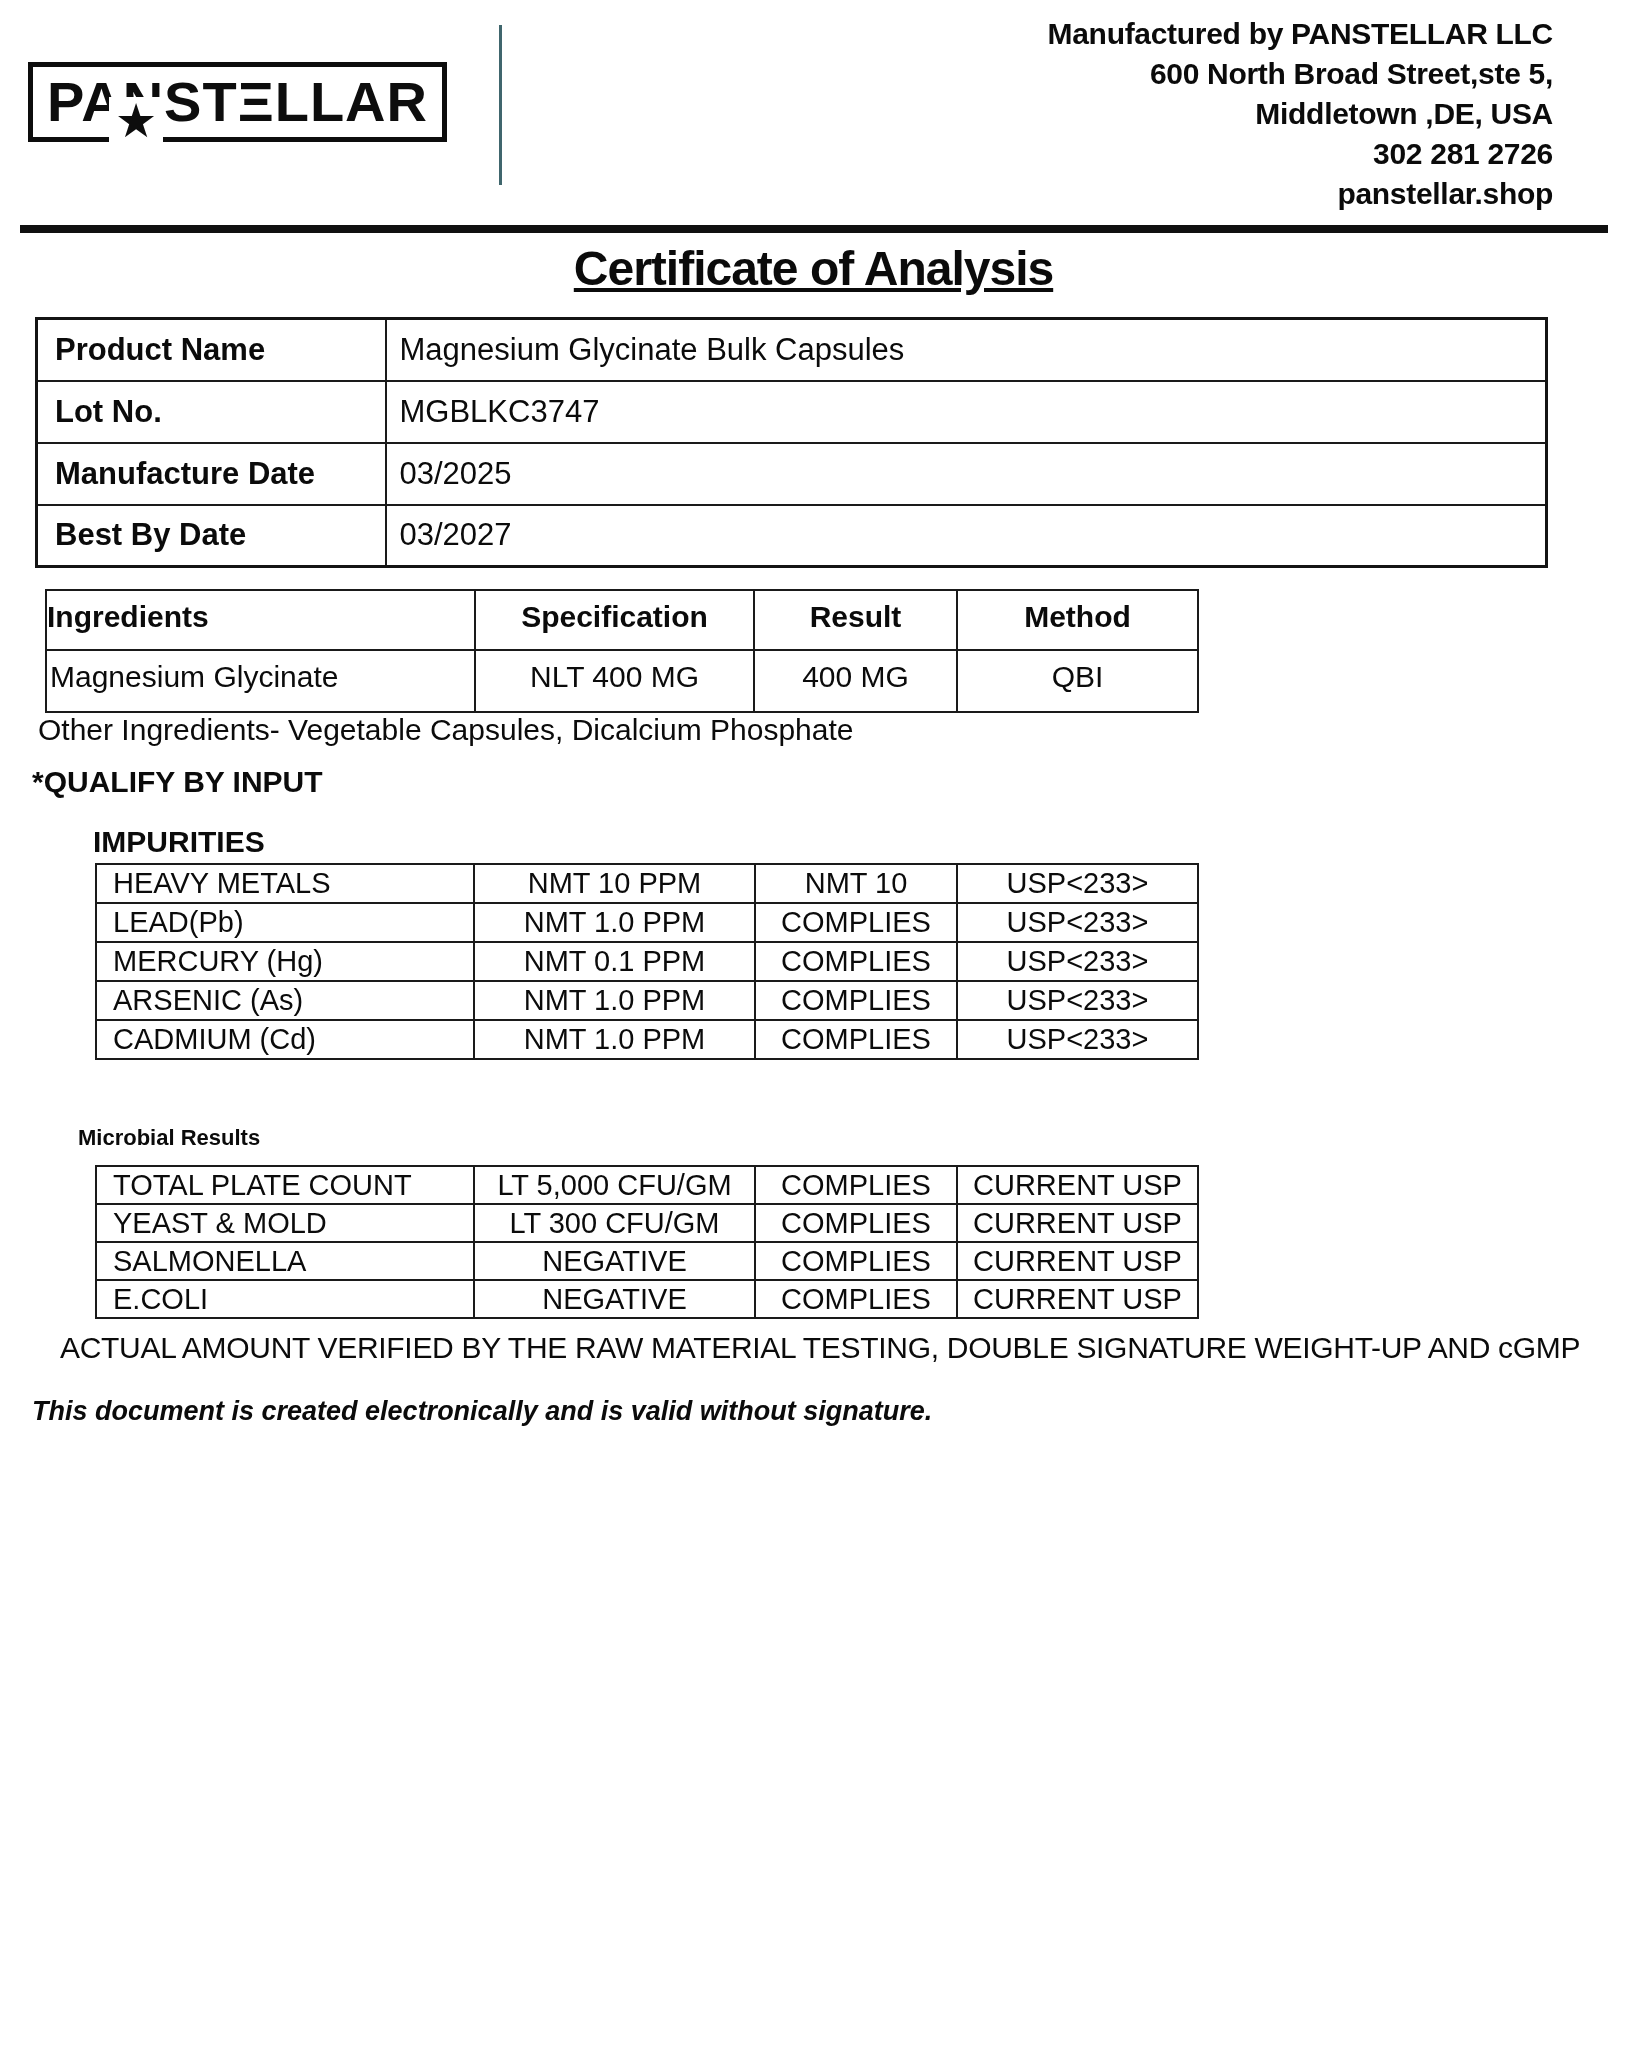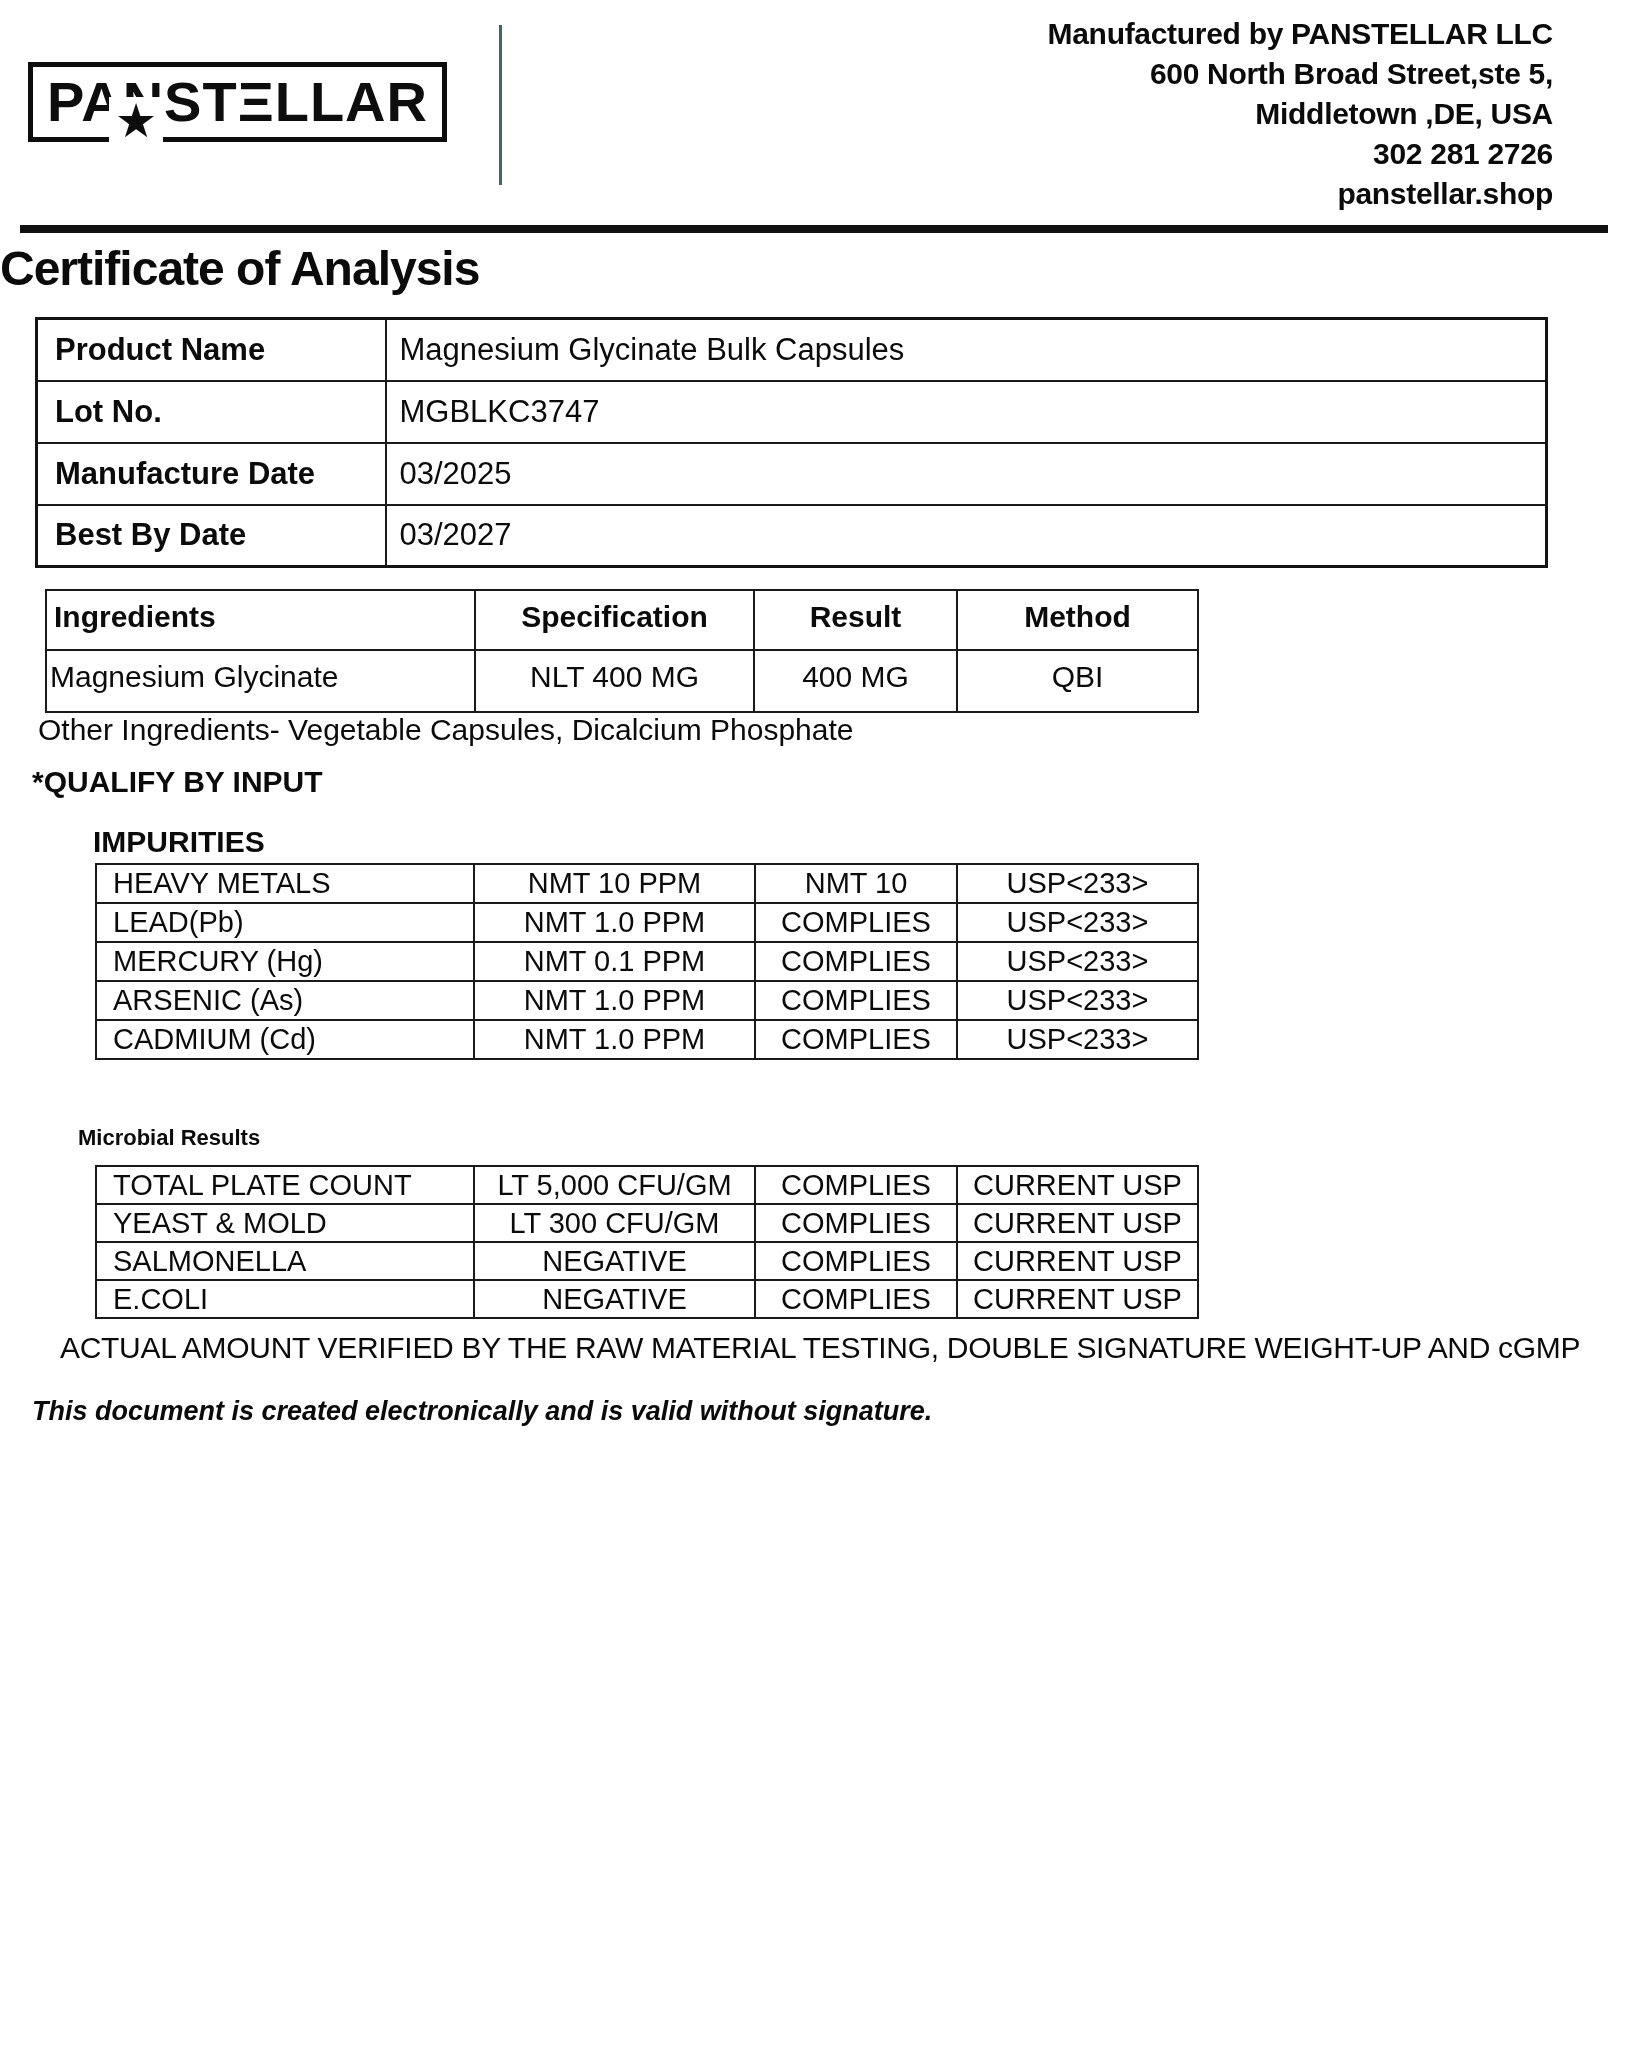--- a/index.html
+++ b/index.html
@@ -62,24 +62,25 @@
     position: absolute;
     left: 20px; top: 225px;
     width: 1588px; height: 8px;
     background: #101010;
   }
 
   .page-title {
     position: absolute;
     left: 0; top: 241px;
     width: 1627px;
-    text-align: left;
+    text-align: center;
     font-size: 48px;
     font-weight: bold;
     letter-spacing: -1px;
+    text-decoration: underline;
   }
 
   
   table { border-collapse: collapse; table-layout: fixed; position: absolute; }
   td, th { border: 2px solid #1a1a1a; overflow: hidden; white-space: nowrap; }
 
   
   .product-table { left: 35px; top: 317px; width: 1513px; border: 3px solid #141414; }
   .product-table tr { height: 62px; }
   .product-table th {
@@ -91,21 +92,21 @@
     padding-left: 13px; font-size: 31px; font-weight: normal;
   }
 
   
   .ingredients-table { left: 45px; top: 589px; width: 1152px; border: 2px solid #141414; }
   .ingredients-table tr.hdr { height: 60px; }
   .ingredients-table tr.dat { height: 62px; }
   .ingredients-table th {
     vertical-align: top; padding-top: 9px; font-size: 30px; font-weight: bold; text-align: center;
   }
-  .ingredients-table th.first { text-align: left; padding-left: 7px; }
+  .ingredients-table th.first { text-align: left; }
   .ingredients-table td {
     vertical-align: top; padding-top: 9px; font-size: 30px; text-align: center;
   }
   .ingredients-table td.first { text-align: left; padding-left: 3px; }
 
   
   .grid-table { border: 2px solid #141414; }
   .grid-table td { font-size: 29px; text-align: center; vertical-align: middle; }
   .grid-table td.first { text-align: left; padding-left: 16px; }
   .impurities-table { left: 95px; top: 863px; width: 1102px; }

